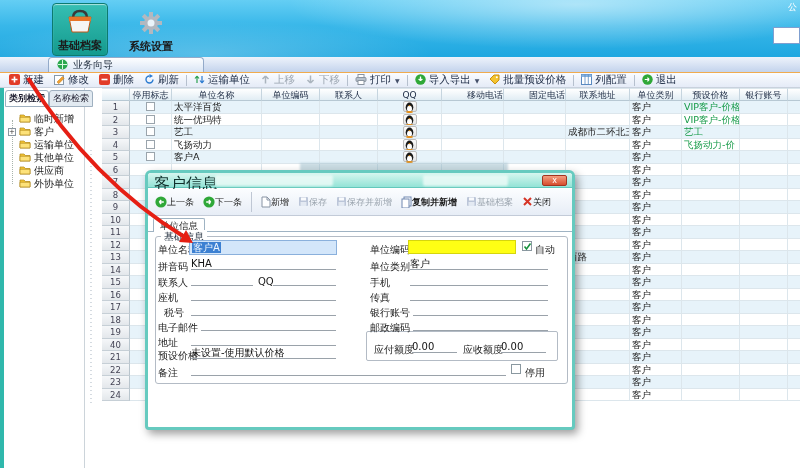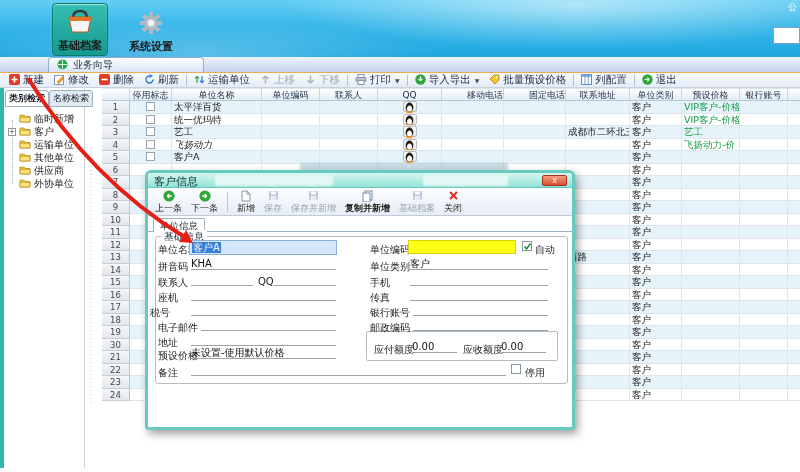--- a/index.html
+++ b/index.html
@@ -82,32 +82,32 @@
   .qqbtn { display:inline-block; width:14px; height:11px; background:linear-gradient(180deg,#fcfcfc,#e4e4e4);
     border:1px solid #bdbdbd; border-radius:2px; line-height:9px; }
   .censor { position:absolute; background:rgba(148,184,198,.5); filter:blur(1px); z-index:4; }
 
   
   .dialog { position:absolute; left:145px; top:170px; width:430px; height:260px; background:#fff;
     border:3px solid #66cabf; border-radius:6px 6px 4px 4px; z-index:5;
     box-shadow:3px 4px 8px rgba(0,0,0,.38); }
   .dtitle { position:absolute; left:0; top:0; right:0; height:15px;
     background:linear-gradient(180deg,#d6f6ef,#93e3d6); border-bottom:1px solid #63c8bc;
-    font-size:11px; color:#10302c; padding:1px 0 0 6px; border-radius:3px 3px 0 0; }
+    font-size:16px; color:#10302c; padding:1px 0 0 6px; border-radius:3px 3px 0 0; }
   .blur { position:absolute; top:2px; height:11px; background:rgba(235,250,247,.85);
     filter:blur(1px); border-radius:2px; }
   .blur.b1 { left:67px; width:118px; }
   .blur.b2 { left:275px; width:85px; }
   .dclose { position:absolute; right:5px; top:2px; width:25px; height:11px;
     background:linear-gradient(180deg,#f49d7e,#d64e2e); border:1px solid #a23420; border-radius:2px;
     color:#fff; font-size:8px; line-height:9px; text-align:center; z-index:2; }
   .dtoolbar { position:absolute; left:0; top:16px; right:0; height:27px;
     background:linear-gradient(180deg,#fbfdff,#e7edf6); border-bottom:1px solid #c3cbd8;
     display:flex; align-items:center; padding-left:7px; gap:9px; }
-  .dtb { display:flex; flex-direction:column; align-items:center; font-size:9px; color:#1c1c1c;
+  .dtb { display:flex; flex-direction:row; align-items:flex-start; font-size:9px; color:#1c1c1c;
     white-space:nowrap; }
   .dtb.disabled { color:#98a2ac; }
   .dtb.disabled svg { opacity:.5; }
   .dtb[data-key="copy-new"] { font-weight:bold; }
   .dtb .dicon { height:12px; display:flex; align-items:center; }
   .dsep { width:1px; height:20px; background:#bfc7d4; flex:none; }
   .dtab { position:absolute; left:5px; top:45px; width:52px; height:14px; background:#fff;
     border:1px solid #9fb3c3; border-bottom:none; border-radius:2px 2px 0 0; font-size:9.5px;
     text-align:center; line-height:13px; z-index:2; color:#222; }
   .dtabline { position:absolute; left:0; top:58px; right:0; height:1px; background:#9fb3c3; }
@@ -400,21 +400,21 @@
         <div class="tc" style="width: 62px;"></div>
         <div class="tc" style="width: 64px;">成都市二环北三</div>
         <div class="tc" style="width: 52px;">客户</div>
         <div class="tc" style="width: 58px;"><span class="green">艺工</span></div>
         <div class="tc" style="width: 48px;"></div>
         <div class="tc" style="width: 50px;"></div>
       </div>
       <div class="trow">
         <div class="numc">4</div>
         <div class="tc center" style="width: 42px;"><span class="rowcbx"></span></div>
-        <div class="tc" style="width: 90px; font-style: italic;">飞扬动力</div>
+        <div class="tc" style="width: 90px;">飞扬动力</div>
         <div class="tc" style="width: 58px;"></div>
         <div class="tc" style="width: 58px;"></div>
         <div class="tc center" style="width: 64px;"><span class="qqbtn"><svg width="9" height="11">
               <ellipse cx="4.5" cy="5.3" rx="3.8" ry="4.8" fill="#1a1a1a"></ellipse>
               <ellipse cx="4.5" cy="6.8" rx="2.5" ry="3" fill="#fff"></ellipse>
               <ellipse cx="4.5" cy="10" rx="3.4" ry="1" fill="#e89018"></ellipse>
               <ellipse cx="4.5" cy="3.6" rx="1" ry="0.6" fill="#e89018"></ellipse>
             </svg></span></div>
         <div class="tc" style="width: 62px;"></div>
         <div class="tc" style="width: 62px;"></div>
@@ -648,21 +648,21 @@
         <div class="tc center" style="width: 64px;"></div>
         <div class="tc" style="width: 62px;"></div>
         <div class="tc" style="width: 62px;"></div>
         <div class="tc" style="width: 64px;"></div>
         <div class="tc" style="width: 52px;">客户</div>
         <div class="tc" style="width: 58px;"></div>
         <div class="tc" style="width: 48px;"></div>
         <div class="tc" style="width: 50px;"></div>
       </div>
       <div class="trow">
-        <div class="numc">30</div>
+        <div class="numc">40</div>
         <div class="tc center" style="width: 42px;"></div>
         <div class="tc" style="width: 90px;"></div>
         <div class="tc" style="width: 58px;"></div>
         <div class="tc" style="width: 58px;"></div>
         <div class="tc center" style="width: 64px;"></div>
         <div class="tc" style="width: 62px;"></div>
         <div class="tc" style="width: 62px;"></div>
         <div class="tc" style="width: 64px;"></div>
         <div class="tc" style="width: 52px;">客户</div>
         <div class="tc" style="width: 58px;"></div>
@@ -842,21 +842,21 @@
     <span class="flabel" style="left:110px;top:103px">QQ</span>
     <div class="uline" style="left:125px;top:100px;width:63px"></div>
     <span class="flabel" style="left:222px;top:103px">手机</span>
     <div class="uline" style="left:262px;top:100px;width:138px"></div>
 
     <span class="flabel" style="left:10px;top:118px">座机</span>
     <div class="uline" style="left:43px;top:115px;width:145px"></div>
     <span class="flabel" style="left:222px;top:118px">传真</span>
     <div class="uline" style="left:262px;top:115px;width:138px"></div>
 
-    <span class="flabel" style="left:2px;top:133px">税号</span>
+    <span class="flabel" style="left:16px;top:133px">税号</span>
     <div class="uline" style="left:43px;top:130px;width:145px"></div>
     <span class="flabel" style="left:222px;top:133px">银行账号</span>
     <div class="uline" style="left:265px;top:130px;width:135px"></div>
 
     <span class="flabel" style="left:10px;top:148px">电子邮件</span>
     <div class="uline" style="left:53px;top:145px;width:135px"></div>
     <span class="flabel" style="left:222px;top:148px">邮政编码</span>
     <div class="uline" style="left:265px;top:145px;width:135px"></div>
 
     <span class="flabel" style="left:10px;top:163px">地址</span>

